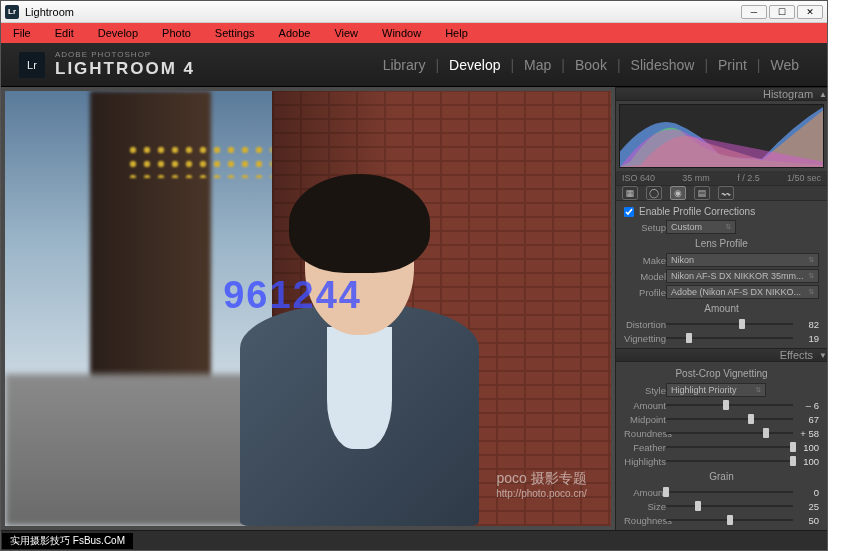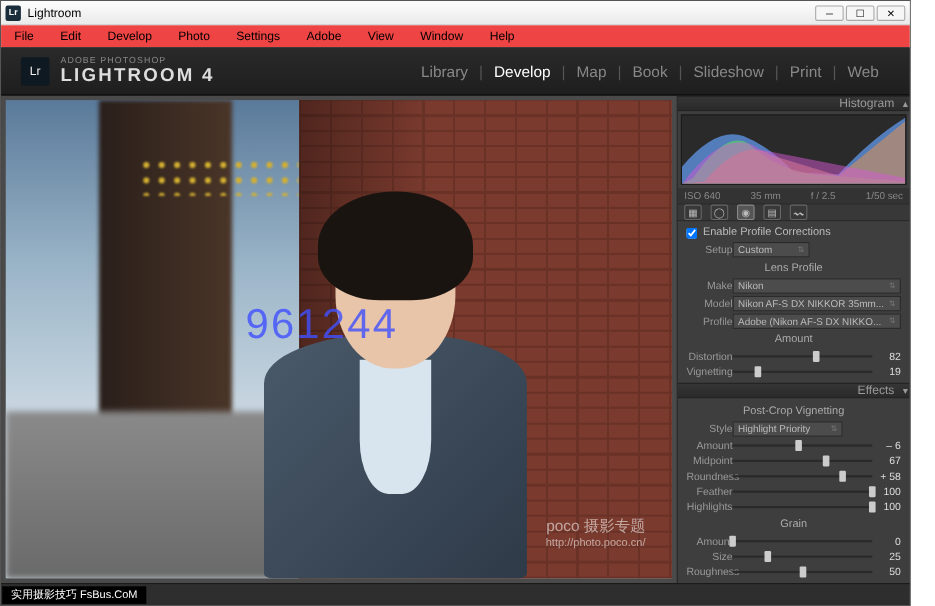--- a/index.html
+++ b/index.html
@@ -29,21 +29,21 @@
 .bldg{position:absolute;left:14%;top:0;width:20%;height:68%;background:linear-gradient(to right,#2a1f1a,#4a3528);filter:blur(2px)}
 .wall{position:absolute;right:0;top:0;width:56%;height:100%;background:#7a3a2e}
 .brick{position:absolute;inset:0;background-image:repeating-linear-gradient(0deg,#5a2a20 0 2px,transparent 2px 14px),repeating-linear-gradient(90deg,#5a2a20 0 2px,transparent 2px 28px);opacity:.5}
 .wallshade{position:absolute;left:0;top:0;width:35%;height:100%;background:linear-gradient(to right,rgba(0,0,0,.35),transparent)}
 .flowers{position:absolute;left:20%;top:12%;width:24%;height:8%;background:radial-gradient(circle,#d4b030 30%,transparent 31%) repeat;background-size:14px 14px;filter:blur(1px)}
 .person{position:absolute;left:36%;bottom:0;width:45%;height:88%}
 .jacket{position:absolute;bottom:0;left:6%;width:88%;height:58%;background:linear-gradient(135deg,#4a5a6a,#2e3a48);border-radius:45% 45% 4% 4%/20% 20% 2% 2%}
 .shirt{position:absolute;bottom:20%;left:38%;width:24%;height:32%;background:#d8e4ee;border-radius:0 0 40% 40%}
 .head{position:absolute;top:14%;left:30%;width:40%;height:36%;background:#e8c4a8;border-radius:44% 44% 48% 48%}
 .hair{position:absolute;top:8%;left:24%;width:52%;height:26%;background:#1a1410;border-radius:50% 50% 40% 40%}
-.wm1{position:absolute;top:42%;left:36%;color:#4050ff;font-size:38px;font-weight:normal;letter-spacing:2px;opacity:.8}
+.wm1{position:absolute;top:42%;left:36%;color:#4050ff;font-size:38px;font-weight:bold;letter-spacing:2px;opacity:.8}
 .wm2{position:absolute;bottom:6%;right:4%;color:rgba(255,255,255,.55);font-size:14px;text-align:right;line-height:1.3}
 .wm2 .u{font-size:10px}
 .panel{width:212px;background:#3e3e3e;color:#bbb;font-size:10px;display:flex;flex-direction:column;overflow:hidden;border-left:1px solid #222}
 .phead{height:18px;background:linear-gradient(#353535,#2a2a2a);color:#999;display:flex;align-items:center;justify-content:flex-end;padding:0 0;font-size:11px;border-bottom:1px solid #222;border-top:1px solid #222}
 .phead .tri{margin-left:6px;font-size:8px}
 .histo{height:64px;background:#2a2a2a;margin:3px;position:relative;border:1px solid #1a1a1a}
 .histo svg{width:100%;height:100%}
 .meta{display:flex;justify-content:space-between;padding:2px 6px;font-size:9px;color:#888;border-bottom:1px solid #2a2a2a;background:#333}
 .tone{height:22px;display:flex;align-items:center;padding:0 6px;gap:8px;border-bottom:1px solid #2a2a2a;background:#383838}
 .tone .ico{width:16px;height:14px;border:1px solid #666;border-radius:2px;display:flex;align-items:center;justify-content:center;font-size:9px;cursor:pointer}

